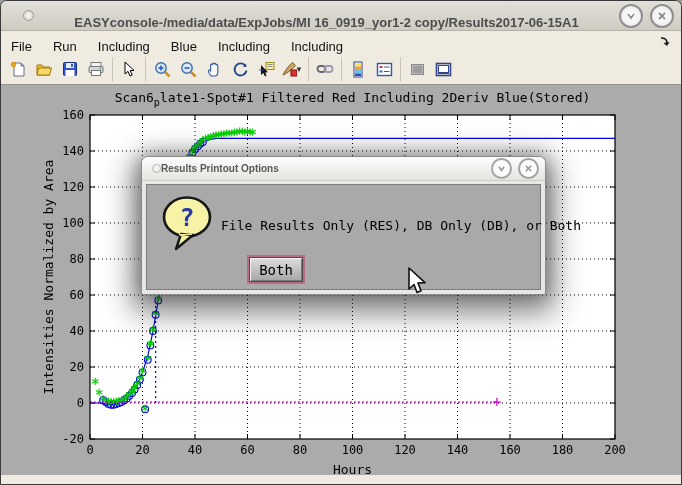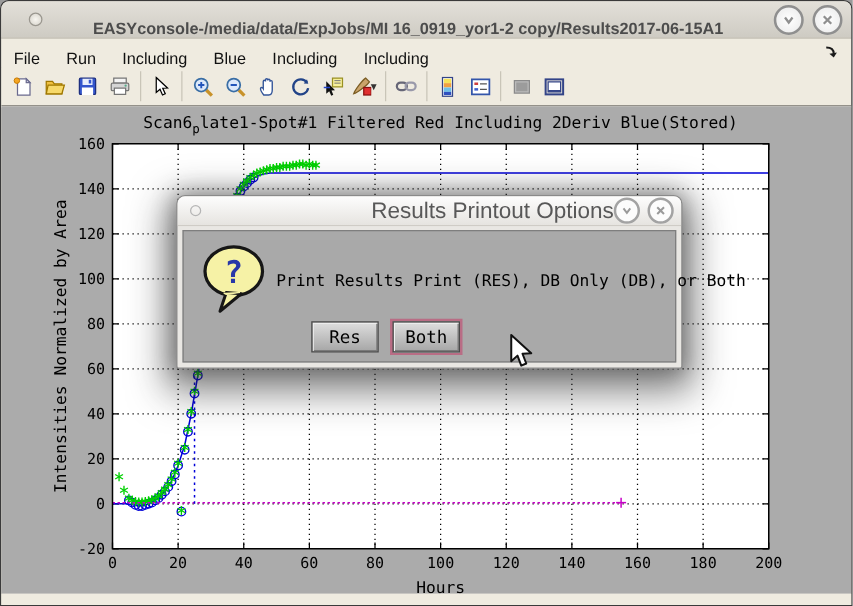--- a/index.html
+++ b/index.html
@@ -32,21 +32,21 @@
   .bottomstrip{position:absolute;left:0;top:474px;width:682px;height:9px;background:#efebe0;}
   svg text{font-family:"DejaVu Sans Mono",monospace;}
   
   .dialog{position:absolute;left:140px;top:155px;width:403px;height:137px;
           background:#e9e7e3;border:1px solid #8a8a8a;border-radius:7px 7px 2px 2px;
           box-shadow:0 10px 30px 8px rgba(35,35,35,.55),0 0 16px 2px rgba(60,60,60,.35);}
   .dlg-titlebar{height:23px;background:linear-gradient(#fdfdfd,#e6e4e0);
                 border-bottom:1px solid #cfccc6;border-radius:6px 6px 0 0;
                 display:flex;align-items:center;}
   .dlg-dot{width:7px;height:7px;border-radius:50%;border:1px solid #b5b5b5;margin-left:10px;flex:0 0 auto;}
-  .dlg-title{flex:1;text-align:right;font-weight:normal;font-size:18px;color:#585858;}
+  .dlg-title{flex:1;text-align:left;font-weight:bold;font-size:10px;color:#585858;}
   .dlg-btn{width:17px;height:17px;border-radius:50%;border:2px solid #a3a3a3;
            background:#fcfcfc;margin-right:6px;flex:0 0 auto;
            display:flex;align-items:center;justify-content:center;}
   .dlg-body{position:absolute;left:4px;top:27px;right:4px;bottom:4px;
             background:#a9a9a9;border:1px solid #7e7e7e;}
   .dlg-msg{position:absolute;left:74px;top:33px;font-family:"DejaVu Sans Mono",monospace;
            font-size:13px;color:#000;white-space:nowrap;}
   .dlg-buttons{position:absolute;left:102px;top:72px;display:flex;gap:11px;}
   .dlg-button{min-width:54px;height:25px;font-family:"DejaVu Sans Mono",monospace;
               font-size:14px;color:#000;background:linear-gradient(#dedede,#a6a6a6);
@@ -542,23 +542,22 @@
           </svg>
       </div>
     </div>
     <div class="dlg-body">
       <svg class="bubble" width="58" height="60" viewBox="0 0 58 60">
         <ellipse cx="28" cy="24" rx="23" ry="19.5" fill="#f6f2a6" stroke="#161616" stroke-width="2.6"></ellipse>
         <path d="M22,41 L17,56 L34,42 Z" fill="#f6f2a6" stroke="#161616" stroke-width="2.4" stroke-linejoin="round"></path>
         <path d="M20,41.6 L33,41 L22,42.5 Z" fill="#f6f2a6" stroke="#f6f2a6"></path>
         <text x="28" y="33" text-anchor="middle" font-size="25" font-weight="bold" fill="#2838a8" font-family="Liberation Serif, serif">?</text>
       </svg>
-      <div class="dlg-msg">Print Results Print (RES), DB Only (DB), or Both</div>
+      <div class="dlg-msg">File Results Only (RES), DB Only (DB), or Both</div>
       <div class="dlg-buttons">
-        <button class="dlg-button">Res</button>
         <button class="dlg-button focused">Both</button>
       </div>
     </div>
   </div>
 
   <div class="cursor">
     <svg width="21" height="29" viewBox="0 0 21 29">
         <path d="M3,1 L3,22 L8,17.5 L11,25.5 L15,23.8 L12,16 L19,15.6 Z" fill="#fff" stroke="#111" stroke-width="1.6" stroke-linejoin="round"></path>
       </svg>
   </div>

